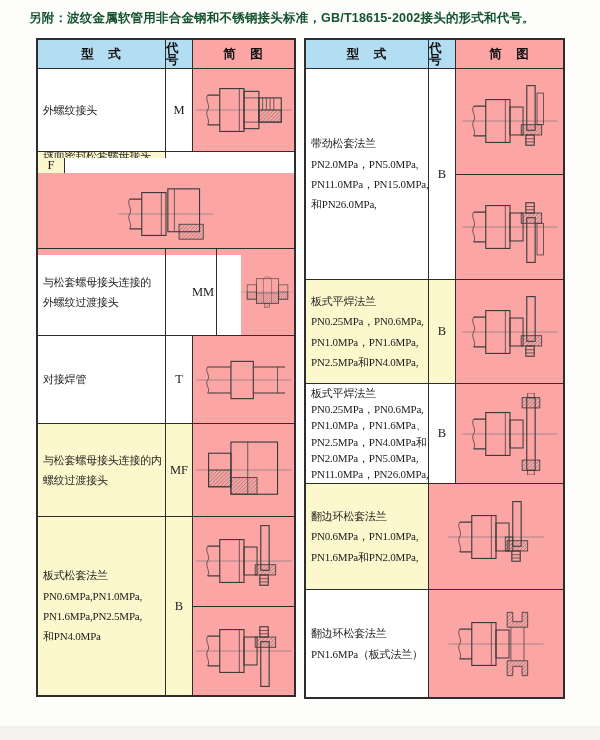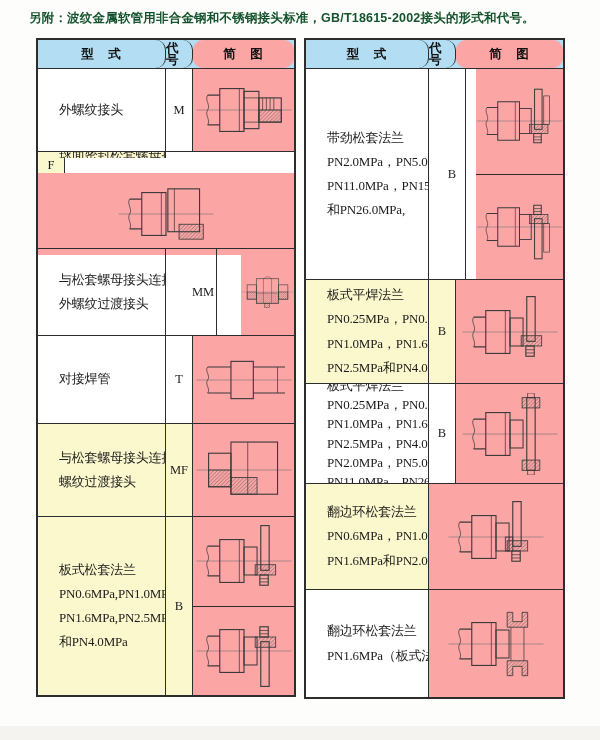--- a/index.html
+++ b/index.html
@@ -9,34 +9,34 @@
     font-family:"Liberation Sans",sans-serif;font-weight:bold;font-size:12.5px;
     color:#14532d;letter-spacing:0.2px;}
   .gbtable{position:absolute;top:38px;border:2px solid var(--border,#2d2d2d);
     display:flex;flex-direction:column;background:#fff;box-sizing:border-box;}
   #table-left{left:36px;width:260px;}
   #table-right{left:304px;width:261px;}
   .trow{display:flex;border-top:1.5px solid var(--border,#2d2d2d);flex:0 0 auto;}
   .trow:first-child{border-top:none;}
   .cell{box-sizing:border-box;min-width:0;}
   .c-type{border-right:1.5px solid var(--border,#2d2d2d);display:flex;align-items:center;
-    padding:3px 1px 3px 21px;font-size:13px;line-height:1.85;letter-spacing:-0.2px;
+    padding:3px 1px 3px 5px;font-size:11px;line-height:1.85;letter-spacing:-0.2px;
     color:#1c1c1c;white-space:pre;overflow:hidden;}
   #table-left .c-type{width:128px;}
   #table-right .c-type{width:123px;}
   .c-type.dense{line-height:1.48;}
   .c-code{width:27px;border-right:1.5px solid var(--border,#2d2d2d);display:flex;
     align-items:center;justify-content:center;font-size:12.5px;color:#1c1c1c;}
   .c-diag{flex:1;display:flex;flex-direction:column;background:#fca5a5;}
   .diag-half{flex:1;display:flex;align-items:center;justify-content:center;overflow:hidden;}
   .diag-half + .diag-half{border-top:1.5px solid var(--border,#2d2d2d);}
   .thead{background:var(--header-bg,#b3ddf2);}
   .thead .cell{display:flex;align-items:center;justify-content:center;
     font-family:"Liberation Sans",sans-serif;font-weight:bold;font-size:12.5px;
-    color:#111;padding:0;white-space:normal;letter-spacing:1px;line-height:1;border-radius:10px;}
+    color:#111;padding:0;white-space:normal;letter-spacing:1px;line-height:1;}
   .hl .c-type,.hl .c-code{background:var(--highlight-bg,#fbf8cd);}
   #bottom-strip{position:absolute;left:0;bottom:0;width:600px;height:14px;background:#f4f3ef;}
 </style>
 </head>
 <body>
 
 <div id="page">
   <div id="doc-title">另附：波纹金属软管用非合金钢和不锈钢接头标准，GB/T18615-2002接头的形式和代号。</div>
   <div id="table-left" class="gbtable">
       <div class="trow thead" style="height: 28px;">
@@ -208,21 +208,21 @@
           </div>
         </div>
       </div>
     </div>
   <div id="table-right" class="gbtable">
       <div class="trow thead" style="height: 28px;">
         <div class="cell c-type">型　式</div>
         <div class="cell c-code">代号</div>
         <div class="cell c-diag thead-sketch">简　图</div>
       </div>
-      <div class="trow" style="height: 210px; gap: 10px;">
+      <div class="trow" style="height: 210px;">
         <div class="cell c-type">带劲松套法兰
 PN2.0MPa，PN5.0MPa,
 PN11.0MPa，PN15.0MPa,
 和PN26.0MPa,</div>
         <div class="cell c-code">B</div>
         <div class="cell c-diag">
           <div class="diag-half">
             <svg viewBox="0 0 104 88" width="100" height="82" aria-hidden="true">
               <defs>
                 <pattern id="hh" width="4" height="4" patternUnits="userSpaceOnUse">

